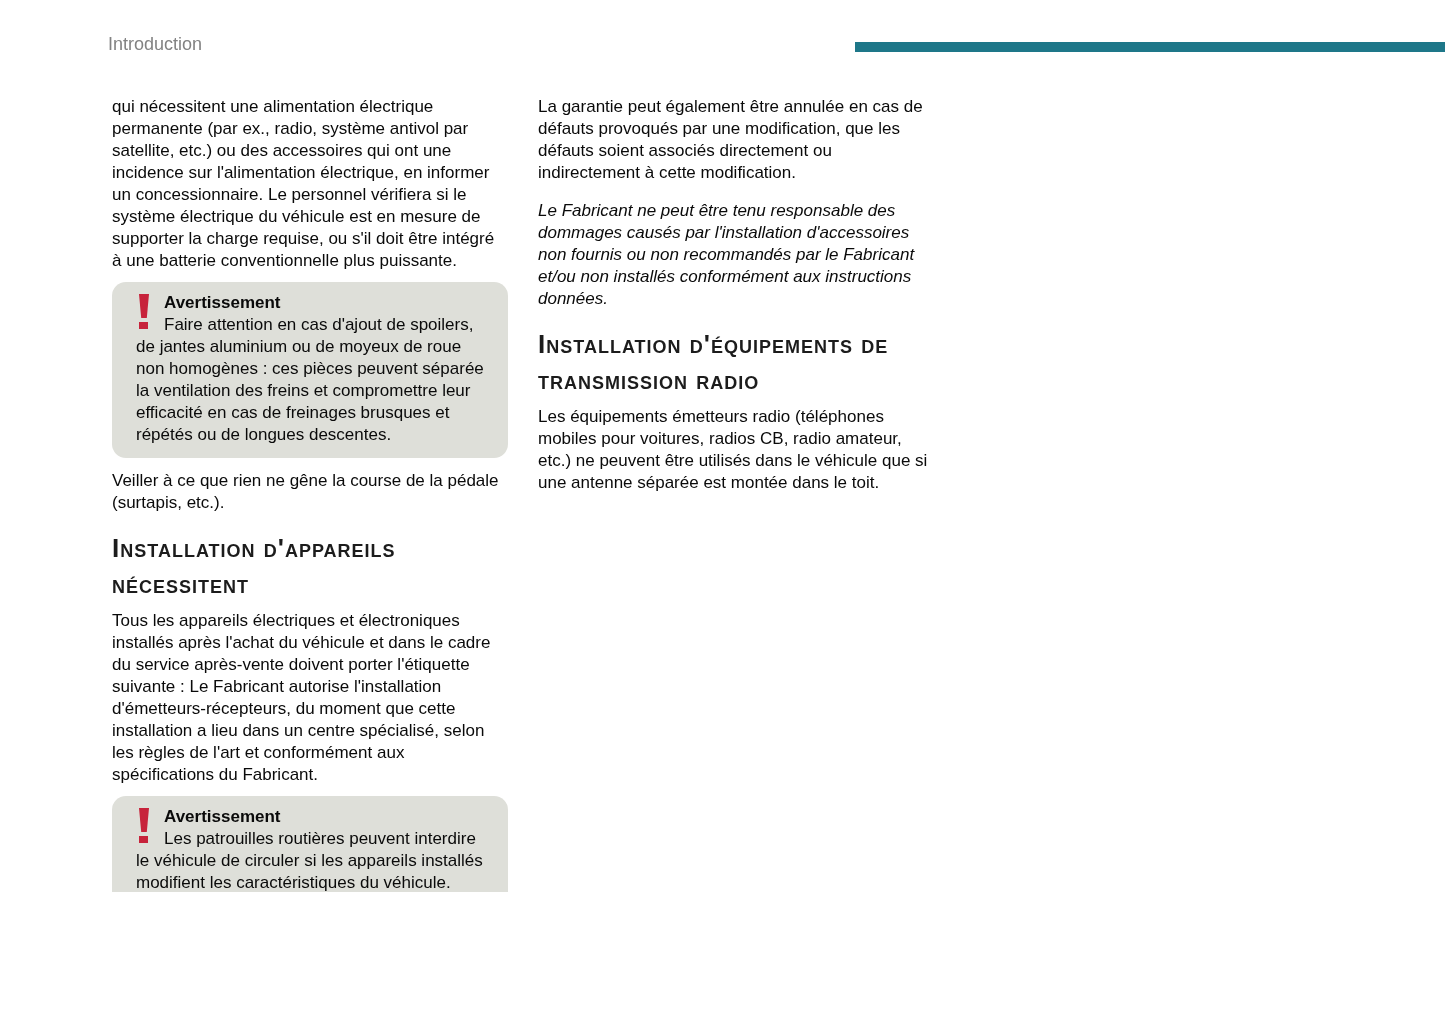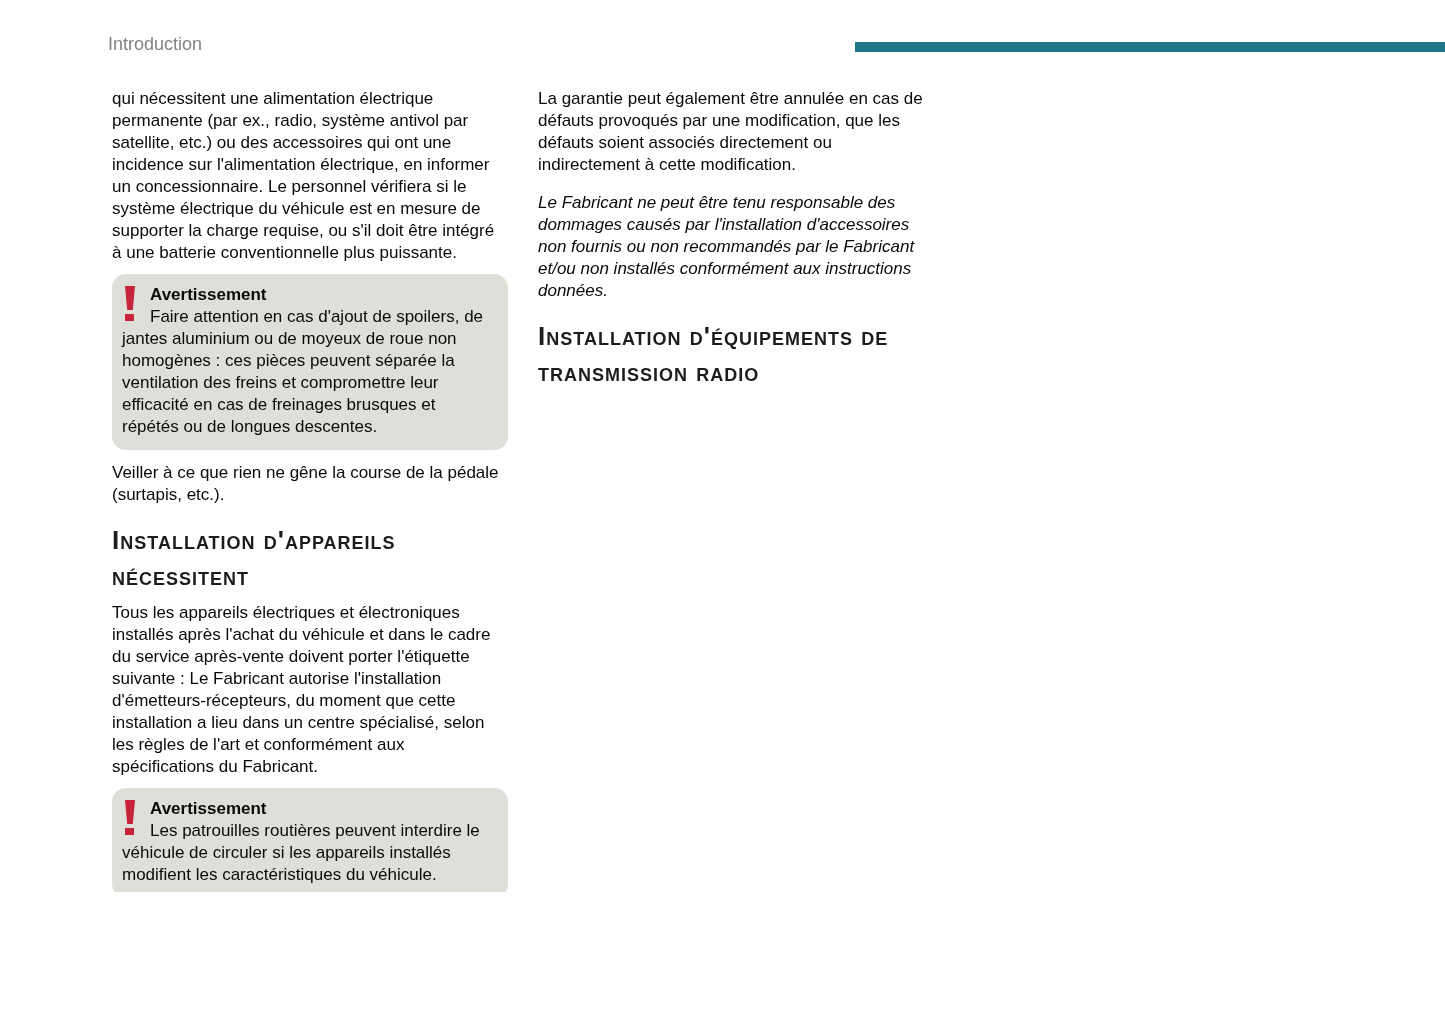--- a/index.html
+++ b/index.html
@@ -29,21 +29,21 @@
     left: 855px;
     right: 0;
     top: 42px;
     height: 10px;
     background: #1e7789;
   }
 
   
   .col {
     position: absolute;
-    top: 88px;
+    top: 96px;
     font-size: 17px;
     line-height: 22px;
     color: #0a0a0a;
   }
   .col-left  { left: 112px; width: 396px; }
   .col-right { left: 538px; width: 392px; }
 
   .col p { margin: 0; }
   .col p + p { margin-top: 16px; font-style: italic; }
 
@@ -59,21 +59,21 @@
     letter-spacing: 1px;
     color: #1c1c1c;
   }
   .doc-heading.first-right { }
 
   
   .warning-box {
     margin: 10px 0 12px 0;
     background: #dedfd9;
     border-radius: 14px;
-    padding: 10px 15px 12px 10px;
+    padding: 10px 15px 12px 24px;
     overflow: hidden;
   }
   .warn-icon {
     float: left;
     width: 20px;
     height: 42px;
     margin-right: 8px;
     padding-top: 2px;
     box-sizing: border-box;
   }
@@ -153,18 +153,19 @@
   </div>
 
   <div class="col col-right">
 
     <p>La garantie peut également être annulée en cas de défauts provoqués par une modification, que les défauts soient associés directement ou indirectement à cette modification.</p>
 
     <p>Le Fabricant ne peut être tenu responsable des dommages causés par l'installation d'accessoires non fournis ou non recommandés par le Fabricant et/ou non installés conformément aux instructions données.</p>
 
     <h2 class="doc-heading first-right">Installation d'équipements de transmission radio</h2>
 
+    <p>Les équipements émetteurs radio (téléphones mobiles pour voitures, radios CB, radio amateur, etc.) ne peuvent être utilisés dans le véhicule que si une antenne séparée est montée dans le toit.</p>
 
   </div>
 
   <div class="page-number">6</div>
 
 </div>
 
 </body></html>

